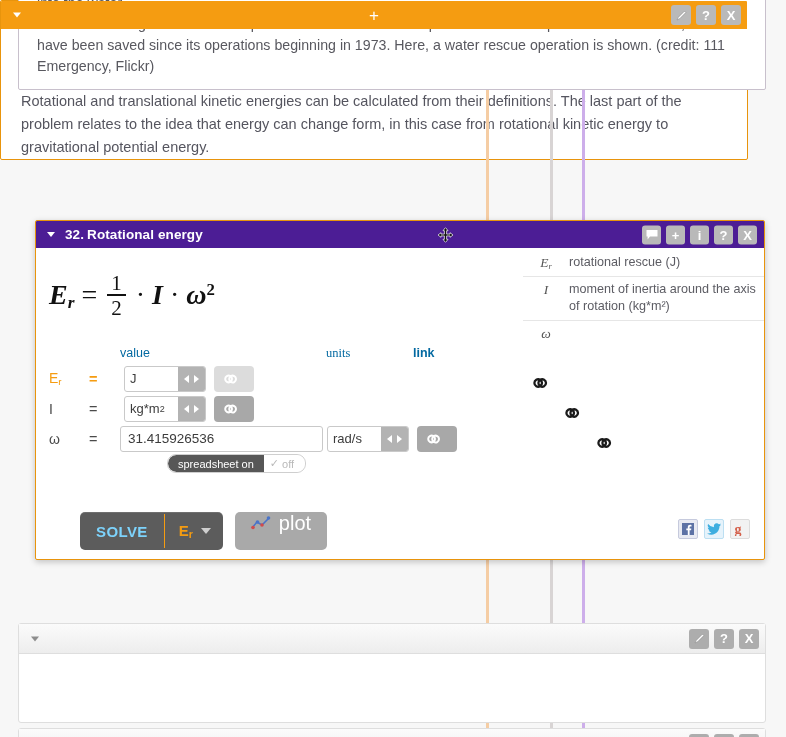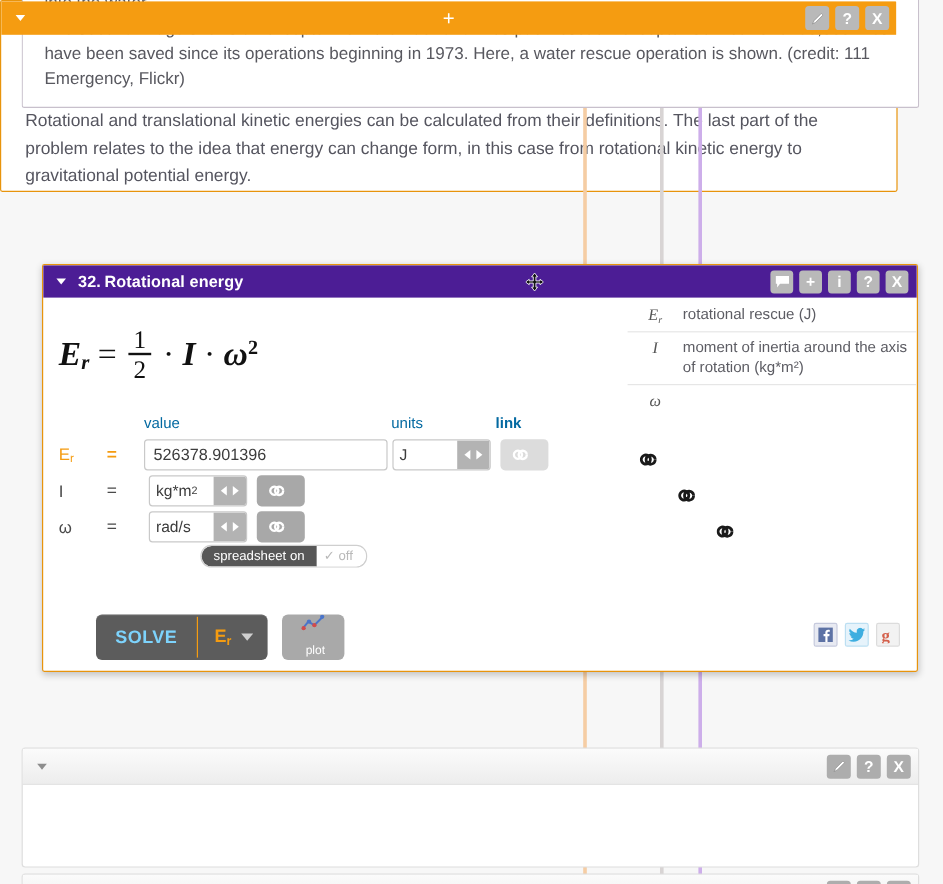--- a/index.html
+++ b/index.html
@@ -139,21 +139,21 @@
   .lrow:last-child { border-bottom: none; }
   .lsym { width: 46px; text-align: center; font-family: "Liberation Serif", serif; font-style: italic; font-size: 13.5px; color: #555; padding-top: 1px; }
   .ldesc { flex: 1; line-height: 17px; }
 
   
   #grid { position: relative; padding: 0 0 0 13px; }
   #col-heads { display: flex; font-size: 12.5px; color: #0369a1; height: 18px; }
   #col-heads .h-sym { width: 40px; }
   #col-heads .h-eq  { width: 31px; }
   #col-heads .h-val { width: 206px; }
-  #col-heads .h-uni { width: 87px; }
+  #col-heads .h-uni { width: 87px; font-family: Liberation Serif, serif; }
   #col-heads .h-lnk { width: 40px; font-weight: bold; }
 
   .row { display: flex; align-items: center; height: 29px; margin-bottom: 1px; }
   .r-sym { width: 40px; font-size: 14px; color: #4a4a4a; font-family: "Liberation Sans", sans-serif; }
   .r-sym.accent { color: #f59c11; }
   .r-sym .sb { font-size: 0.7em; vertical-align: -0.2em; }
   .r-eq  { width: 31px; font-size: 14.5px; color: #4a4a4a; }
   .r-eq.accent { color: #f59c11; font-weight: bold; }
 
   input.val {
@@ -213,22 +213,22 @@
   #solve-sep { width: 1px; height: 34px; background: #f59c11; }
   #solve-var { color: #f59c11; font-size: 15px; font-weight: bold; padding: 0 8px 0 14px; }
   #solve-var .sb { font-size: .7em; vertical-align: -.2em; }
   #solve-caret {
     width: 0; height: 0; margin-right: 12px;
     border-left: 5px solid transparent; border-right: 5px solid transparent;
     border-top: 6px solid #cfcfcf;
   }
   .gbtn {
     height: 38px; border-radius: 5px; background: #a9a9a9;
-    display: flex; align-items: flex-end; gap: 8px; padding: 0 16px;
-    color: #ffffff; font-size: 10px; flex-direction: column;
+    display: flex; align-items: flex-start; gap: 8px; padding: 0 16px;
+    color: #ffffff; font-size: 20px;
   }
 
   
   #social { position: absolute; right: 14px; top: 298px; display: flex; gap: 6px; }
   .sbtn { width: 20px; height: 20px; border-radius: 2px; display:flex; align-items:center; justify-content:center; }
   .sbtn.fb { background: #e8eaf2; border: 1px solid #c6cadd; }
   .sbtn.tw { background: #e6f3fb; border: 1px solid #bcdff2; }
   .sbtn.gp { background: #f2f2f2; border: 1px solid #dcdcdc; }
 
   
@@ -337,21 +337,20 @@
         <div class="h-sym"></div>
         <div class="h-eq"></div>
         <div class="h-val">value</div>
         <div class="h-uni">units</div>
         <div class="h-lnk">link</div>
       </div>
 
       <div class="row">
         <div class="r-sym accent"><span>E</span><span class="sb">r</span></div>
         <div class="r-eq accent">=</div>
-        <input class="val" value="526378.901396" style="">
         <div class="unitbox">
           <div class="u-text">
               <span>J</span>
             </div>
           <div class="u-arrows">
             <svg width="19" height="10" viewBox="0 0 19 10">
                 <path d="M7 1 L2 5 L7 9 Z" fill="#fff"></path>
                 <path d="M12 1 L17 5 L12 9 Z" fill="#fff"></path>
               </svg>
           </div>
@@ -385,20 +384,21 @@
               <g fill="none" stroke="#ffffff" stroke-width="2">
                 <path d="M8 6 a3.4 3.4 0 1 1 0-.1 M12 6 a3.4 3.4 0 1 0 0 .1"></path>
               </g>
             </svg>
         </div>
       </div>
 
       <div class="row">
         <div class="r-sym">ω</div>
         <div class="r-eq">=</div>
+        <input class="val" value="31.415926536" style="">
         <div class="unitbox">
           <div class="u-text">
               <span>rad/s</span>
             </div>
           <div class="u-arrows">
             <svg width="19" height="10" viewBox="0 0 19 10">
                 <path d="M7 1 L2 5 L7 9 Z" fill="#fff"></path>
                 <path d="M12 1 L17 5 L12 9 Z" fill="#fff"></path>
               </svg>
           </div>

